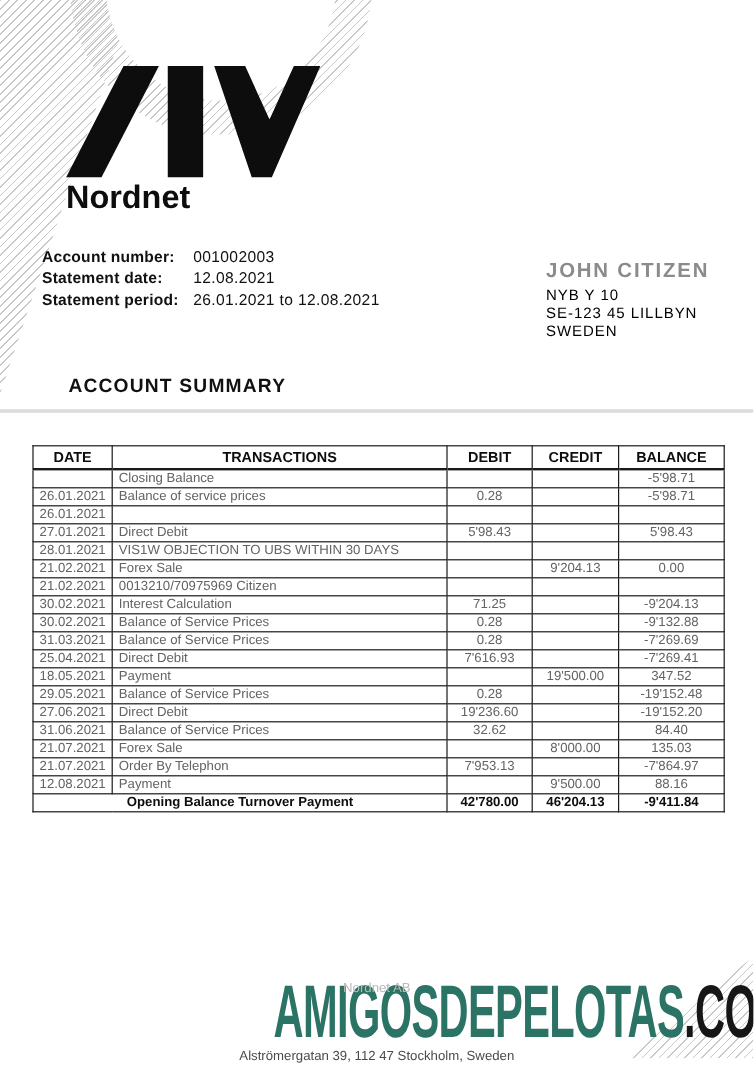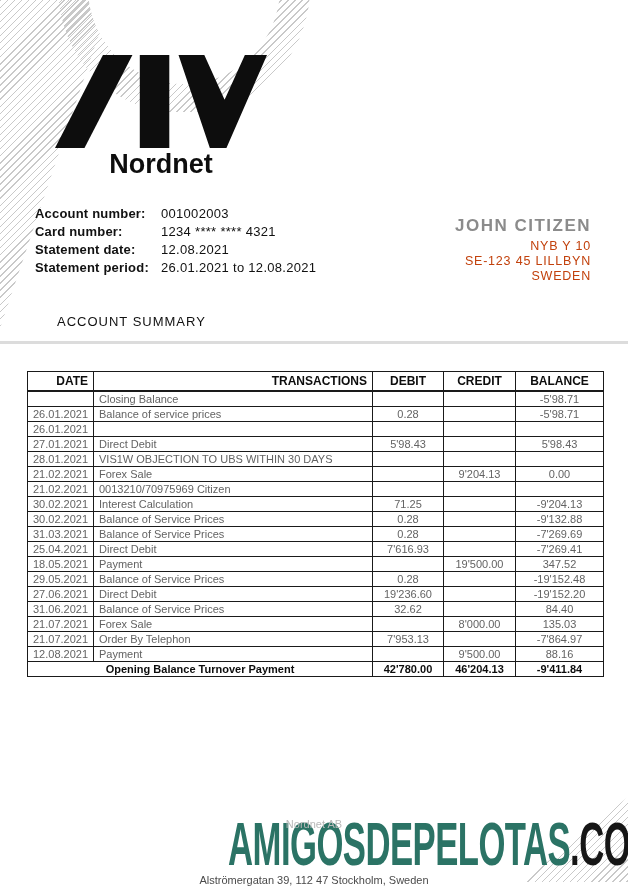--- a/index.html
+++ b/index.html
@@ -15,42 +15,42 @@
     clip-path: polygon(0 0, 48% 0, 0 98%); }
   .deco-ring { position:absolute; left:58px; top:0; width:252px; height:112px; overflow:hidden; z-index:0; }
   .deco-ring .ring-outer { position:absolute; left:0; top:-138px; width:252px; height:252px; border-radius:50%; }
   .deco-ring .ring-inner { position:absolute; left:30px; top:-108px; width:192px; height:192px; border-radius:50%; background:#fff; }
   .deco-br { position:absolute; right:0; bottom:12px; width:115px; height:85px; z-index:4;
     clip-path: polygon(100% 0, 100% 100%, 8% 100%); }
 
   
   .logo { position:absolute; left:55px; top:55px; width:212px; z-index:2; }
   .logo svg { display:block; width:212px; height:93px; }
-  .logo-word { text-align:center; font-size:27px; font-weight:bold; color:#0d0d0d; letter-spacing:0px; margin-top:1px; }
+  .logo-word { text-align:left; font-size:27px; font-weight:bold; color:#0d0d0d; letter-spacing:0px; margin-top:1px; }
 
   
   .account-info { position:absolute; left:35px; top:205px; z-index:2; font-size:13px; color:#111; }
   .ai-row { display:flex; line-height:18px; }
   .ai-label { font-weight:bold; width:126px; letter-spacing:0.2px; }
   .ai-value { letter-spacing:0.3px; }
 
   
   .recipient { position:absolute; left:455px; top:216px; z-index:2; }
   .recipient-name { font-size:17px; color:#8b8b8b; letter-spacing:1.5px; font-weight:bold; margin-bottom:3px; }
-  .recipient-line { font-size:12.5px; color:#c2410c; letter-spacing:0.8px; line-height:15px;text-align:right; }
-
-  
-  .summary-title { position:absolute; left:57px; top:314px; font-size:13px; font-weight:normal; color:#111; letter-spacing:1px; z-index:2; }
+  .recipient-line { font-size:12.5px; color:#000000; letter-spacing:0.8px; line-height:15px; }
+
+  
+  .summary-title { position:absolute; left:57px; top:314px; font-size:16px; font-weight:bold; color:#111; letter-spacing:1px; z-index:2; }
   .divider { position:absolute; left:0; top:341px; width:628px; height:3px; background:#dcdcdc; z-index:1; }
 
   
   table.tx { position:absolute; left:27px; top:371px; width:576px; border-collapse:collapse; z-index:2;
     font-size:11px; table-layout:fixed; }
   table.tx th, table.tx td { border:1px solid #1a1a1a; padding:1px 5px; height:13px; overflow:hidden; white-space:nowrap; }
-  table.tx th { font-size:12px; font-weight:bold; color:#0d0d0d; text-align:right; border-bottom-width:2px; padding:2px 5px; }
+  table.tx th { font-size:12px; font-weight:bold; color:#0d0d0d; text-align:center; border-bottom-width:2px; padding:2px 5px; }
   table.tx th.num, table.tx td.num { text-align:center; }
   table.tx td { color:#636363; }
   table.tx col.c-date { width:66px; } table.tx col.c-tx { width:279px; }
   table.tx col.c-debit { width:71px; } table.tx col.c-credit { width:72px; } table.tx col.c-bal { width:88px; }
   table.tx tr.total td { font-weight:bold; color:#0d0d0d;text-align:center; }
 
   
   .footer { position:absolute; left:0; top:818px; width:628px; text-align:center; z-index:6; line-height:12.5px; }
   .f-company { font-size:11px; color:#b9b9b9; }
   .f-line { font-size:11px; color:#4a4a4a;margin-top:43px; }
@@ -80,24 +80,20 @@
       <polygon points="92,0 124,0 124,100 92,100" fill="#0d0d0d"></polygon>
       <path d="M134,0 L162,0 L184,48 L206,0 L230,0 L186,100 L168,100 Z" fill="#0d0d0d"></path>
     </svg>
     <div class="logo-word">Nordnet</div>
   </div>
 
   <div class="account-info" id="account-info">
       <div class="ai-row">
         <span class="ai-label">Account number:</span>
         <span class="ai-value">001002003</span>
-      </div>
-      <div class="ai-row">
-        <span class="ai-label">Card number:</span>
-        <span class="ai-value">1234 **** **** 4321</span>
       </div>
       <div class="ai-row">
         <span class="ai-label">Statement date:</span>
         <span class="ai-value">12.08.2021</span>
       </div>
       <div class="ai-row">
         <span class="ai-label">Statement period:</span>
         <span class="ai-value">26.01.2021 to 12.08.2021</span>
       </div>
     </div>

